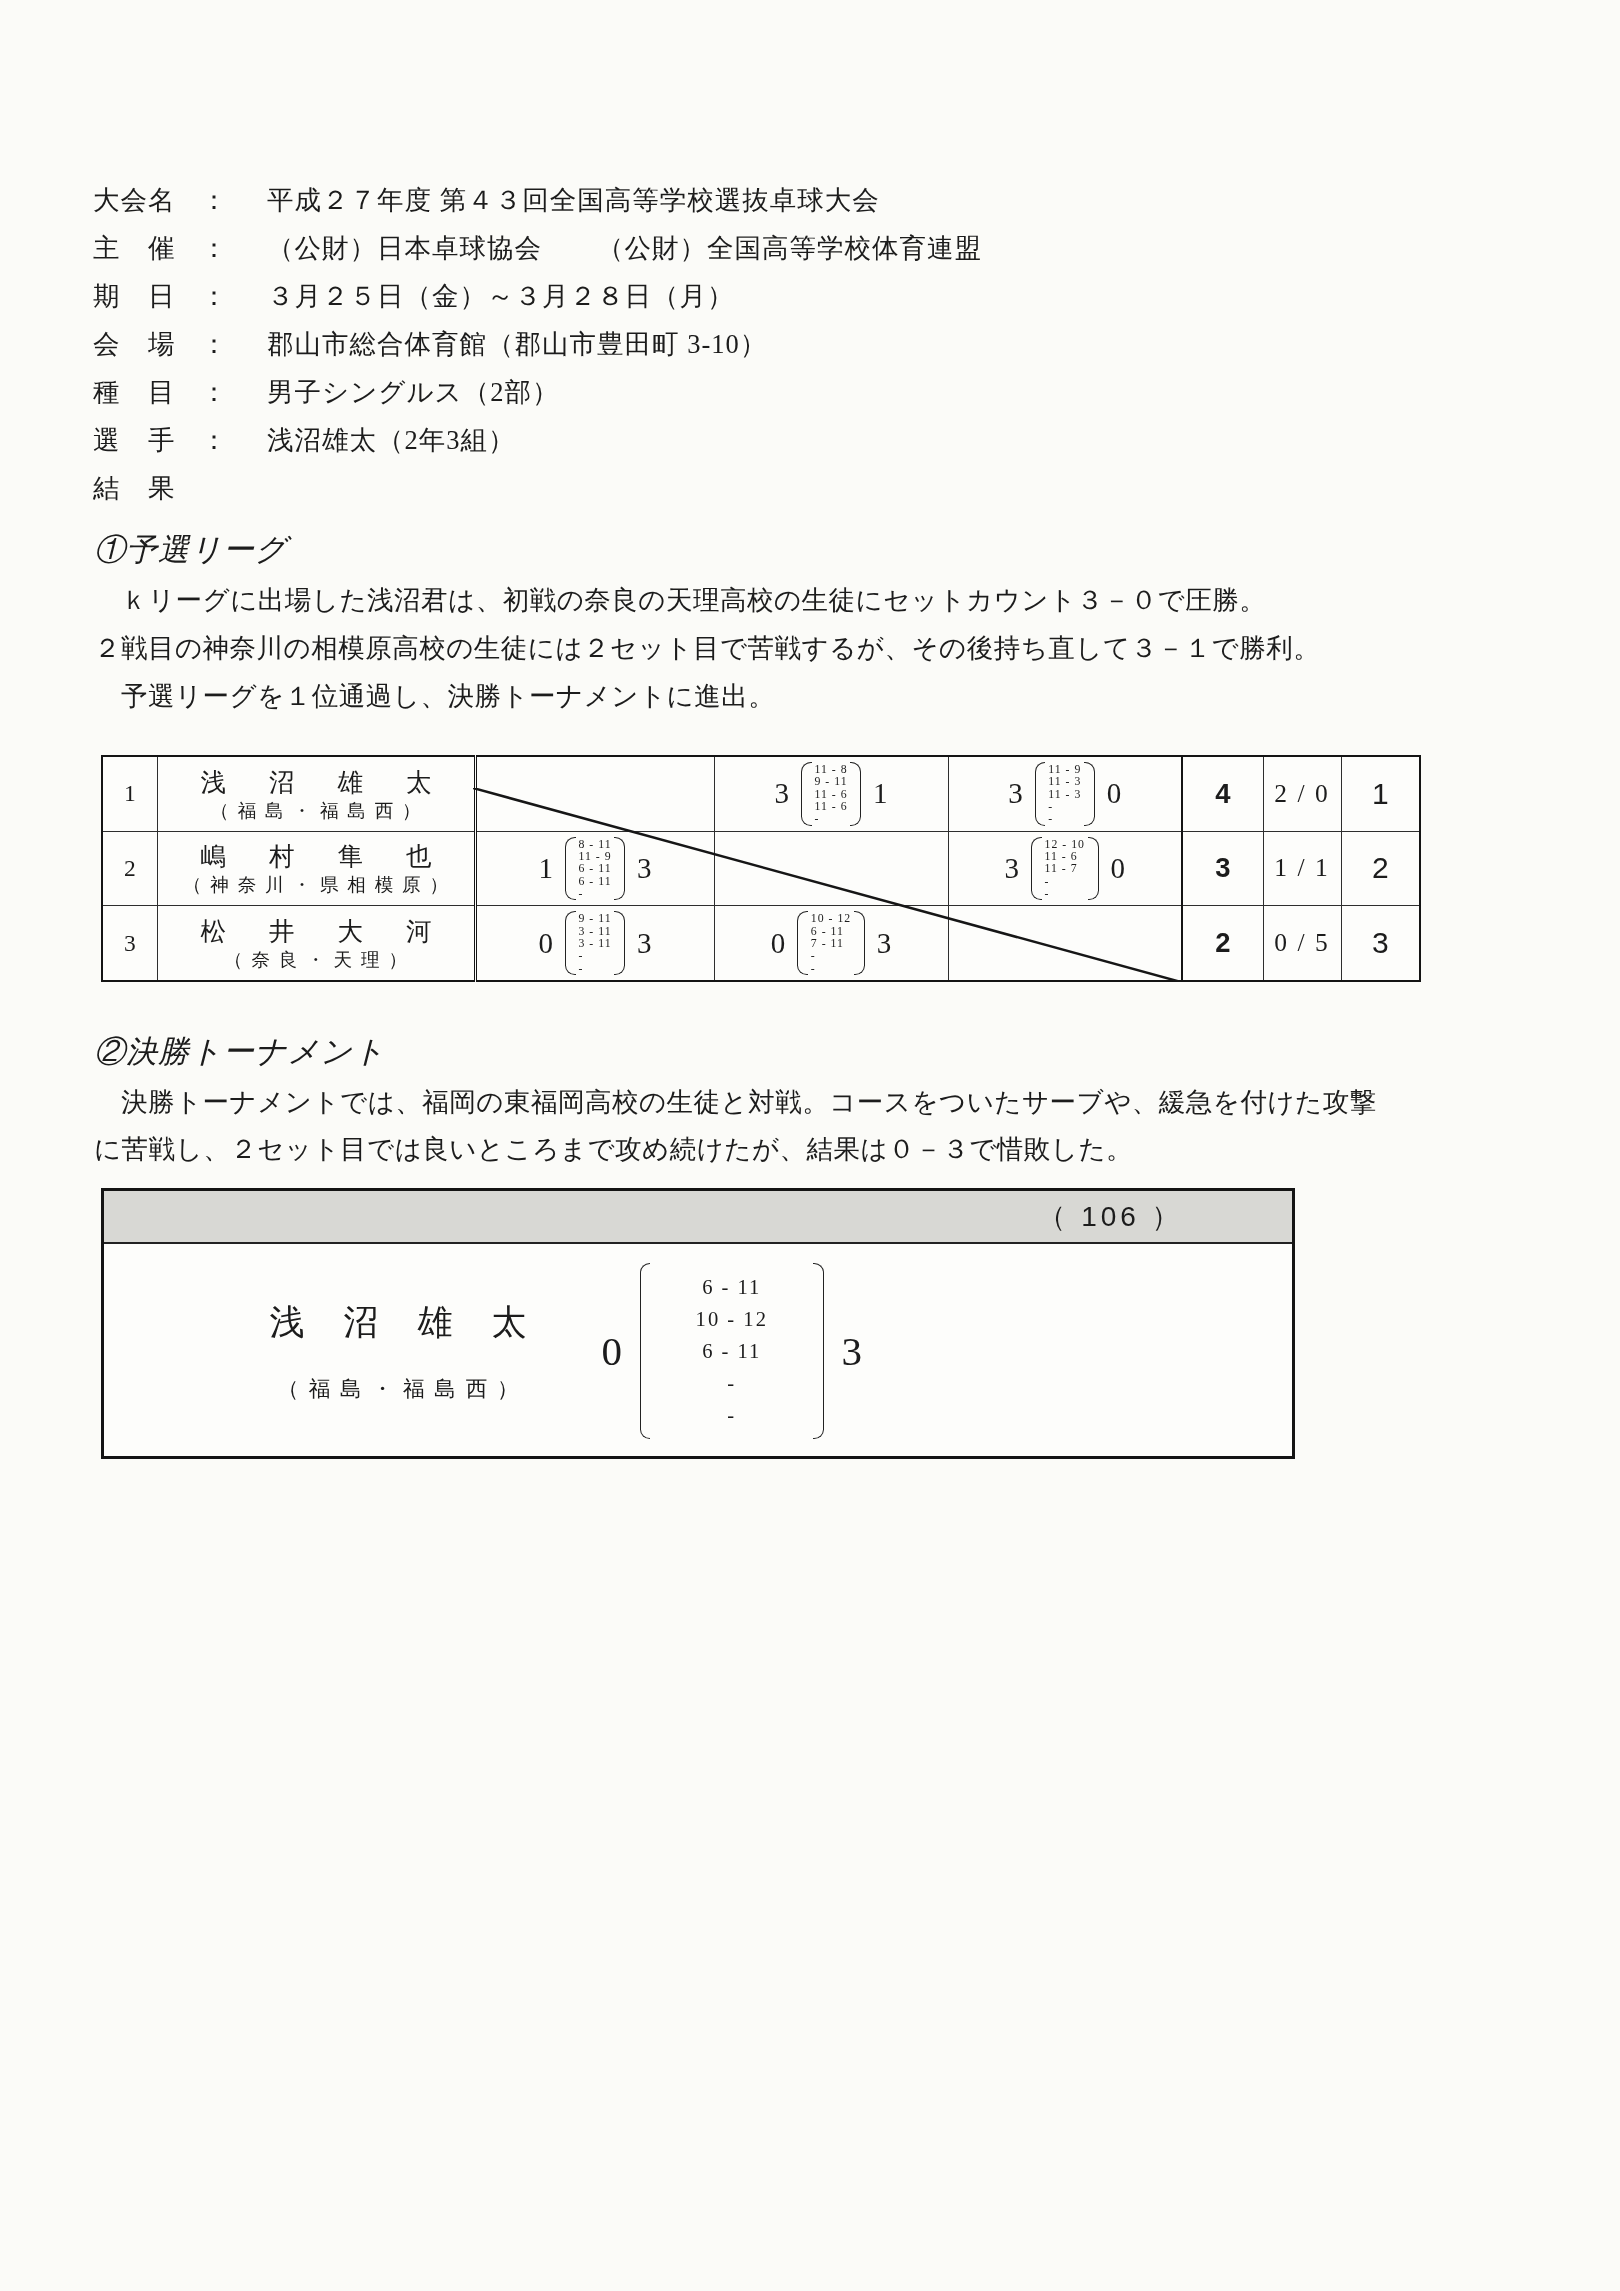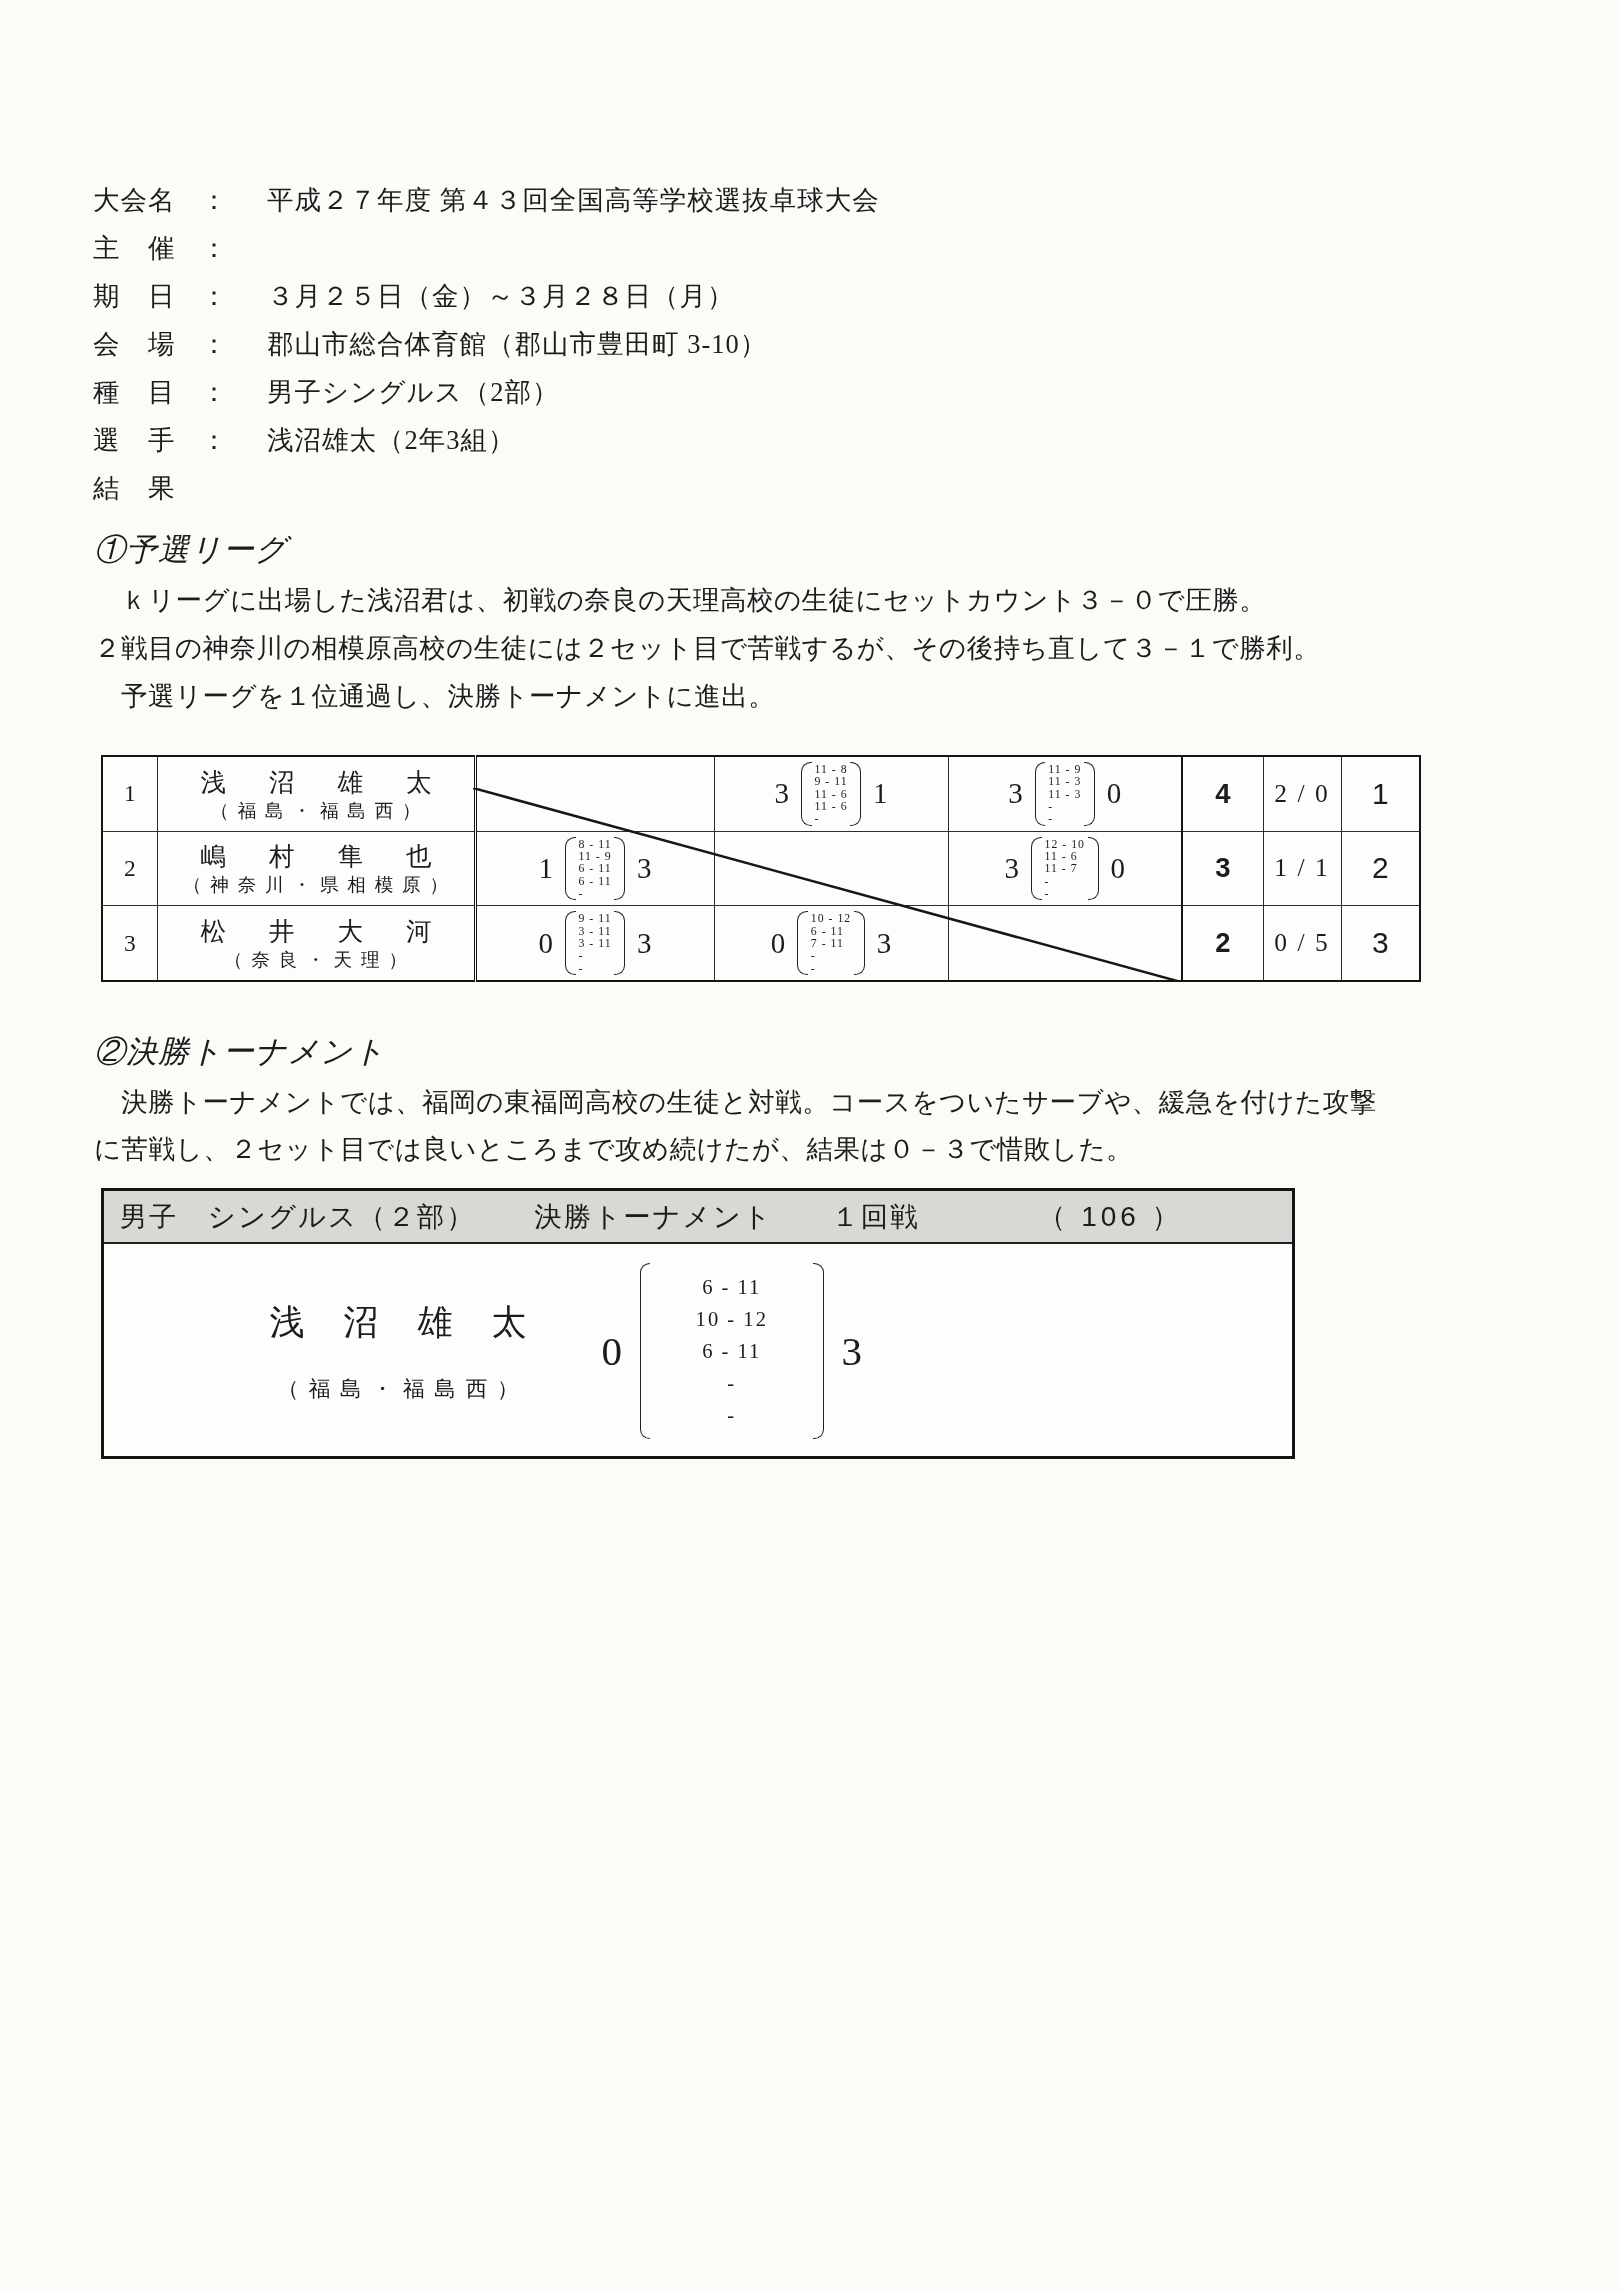--- a/index.html
+++ b/index.html
@@ -74,20 +74,21 @@
 
   <div class="info">
     <div class="info-row">
       <span class="lbl">大会名</span>
       <span class="colon">：</span>
       <span class="val">平成２７年度 第４３回全国高等学校選抜卓球大会</span>
     </div>
     <div class="info-row">
       <span class="lbl">主　催</span>
       <span class="colon">：</span>
+      <span class="val">（公財）日本卓球協会　　（公財）全国高等学校体育連盟</span>
     </div>
     <div class="info-row">
       <span class="lbl">期　日</span>
       <span class="colon">：</span>
       <span class="val">３月２５日（金）～３月２８日（月）</span>
     </div>
     <div class="info-row">
       <span class="lbl">会　場</span>
       <span class="colon">：</span>
       <span class="val">郡山市総合体育館（郡山市豊田町 3-10）</span>
@@ -247,21 +248,20 @@
       <line x1="0" y1="0" x2="722" y2="198" stroke="#161616" stroke-width="2.5" vector-effect="non-scaling-stroke"></line>
     </svg>
   </div>
 
   <div class="sec-heading s2h">②決勝トーナメント</div>
   <div class="para p2a">　決勝トーナメントでは、福岡の東福岡高校の生徒と対戦。コースをついたサーブや、緩急を付けた攻撃</div>
   <div class="para p2b">に苦戦し、２セット目では良いところまで攻め続けたが、結果は０－３で惜敗した。</div>
 
   <div class="matchbox">
     <div class="mb-head">
-      <span class="mb-title">男子　シングルス（２部）　　決勝トーナメント　　１回戦</span>
       <span class="mb-num">（ 106 ）</span>
     </div>
     <div class="mb-body">
       <div class="mb-player">
         <div class="mb-name">浅沼雄太</div>
         <div class="mb-aff">（福島・福島西）</div>
       </div>
       <div class="mb-score">0</div>
       <div class="brk mb-brk">
         <div class="mb-line">6 - 11</div>

